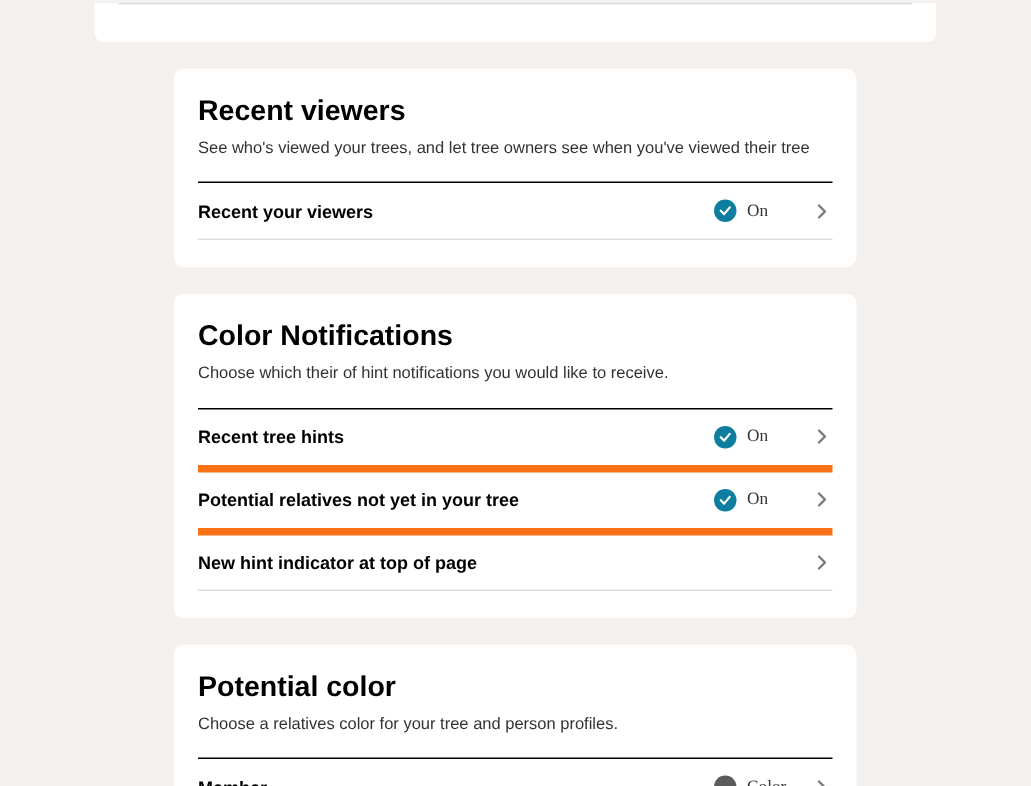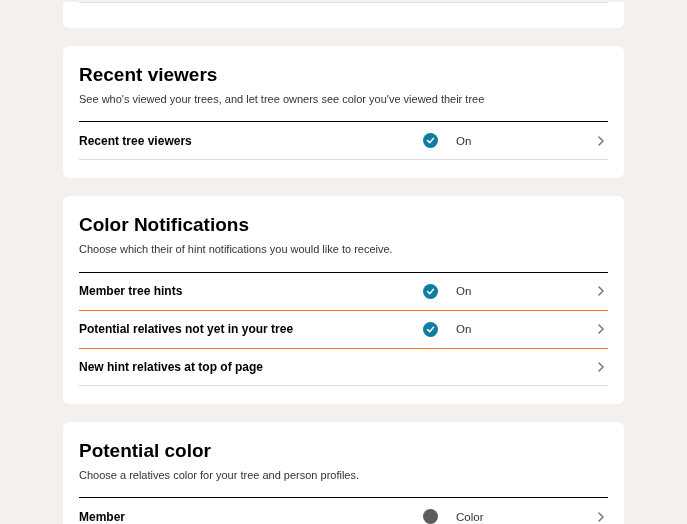--- a/index.html
+++ b/index.html
@@ -11,21 +11,21 @@
       background: #f3f0ed;
       font-family: -apple-system, BlinkMacSystemFont, "Segoe UI", Arial, sans-serif;
       width: 687px;
       height: 524px;
       overflow: hidden;
     }
     .card {
       background: #fff;
       border-radius: 6px;
       margin: 0 auto 18px auto;
-      width: 561px;
+      width: 455px;
       padding: 18px 16px 10px 16px;
     }
     .card-stub {
       background: #fff;
       border-radius: 0 0 6px 6px;
       margin: 0 auto 18px auto;
       width: 561px;
       height: 26px;
       padding: 0 16px;
     }
@@ -42,38 +42,39 @@
     .section-desc {
       font-size: 11px;
       color: #333;
       margin-bottom: 14px;
       line-height: 1.4;
     }
     .row {
       display: flex;
       align-items: center;
       padding: 11px 0;
-      border-top: 1px solid #f97316;
+      border-top: 5px solid #f97316;
       cursor: pointer;
     }
     .row:last-child {
       border-bottom: 1px solid #ddd;
       margin-bottom: 8px;
     }
     .row-label {
       font-size: 12px;
       font-weight: 700;
       color: #000;
       flex: 0 0 344px;
     }
     .row-value {
       display: flex;
       align-items: center;
-      gap: 18px;
+      gap: 7px;
       flex: 1;
+      font-family: Liberation Serif, serif;
     }
     .row-value-text {
       font-size: 11.5px;
       color: #333;
     }
     .chevron {
       margin-left: auto;
       width: 14px;
       display: flex;
       align-items: center;
@@ -105,24 +106,24 @@
   </style>
 </head>
 <body>
 
 <div class="card-stub">
   <div class="stub-line"></div>
 </div>
 
 <div class="card">
   <h2 class="section-title">Recent viewers</h2>
-  <p class="section-desc">See who's viewed your trees, and let tree owners see color you've viewed their tree</p>
+  <p class="section-desc">See who's viewed your trees, and let tree owners see when you've viewed their tree</p>
   <div class="rows-wrap">
     <div class="row">
-      <span class="row-label">Recent tree viewers</span>
+      <span class="row-label">Recent your viewers</span>
       <span class="row-value">
         <span class="check-icon">
           <svg width="9" height="9" viewBox="0 0 12 12">
               <path d="M2 6 L5 9 L10 3" stroke="#fff" stroke-width="2" fill="none" stroke-linecap="round" stroke-linejoin="round"></path>
             </svg>
         </span>
         <span class="row-value-text">On</span>
       </span>
       <span class="chevron">
         <svg width="6" height="10" viewBox="0 0 6 10">
@@ -131,21 +132,21 @@
       </span>
     </div>
   </div>
 </div>
 
 <div class="card">
   <h2 class="section-title">Color Notifications</h2>
   <p class="section-desc">Choose which their of hint notifications you would like to receive.</p>
   <div class="rows-wrap">
     <div class="row">
-      <span class="row-label">Member tree hints</span>
+      <span class="row-label">Recent tree hints</span>
       <span class="row-value">
         <span class="check-icon">
           <svg width="9" height="9" viewBox="0 0 12 12">
               <path d="M2 6 L5 9 L10 3" stroke="#fff" stroke-width="2" fill="none" stroke-linecap="round" stroke-linejoin="round"></path>
             </svg>
         </span>
         <span class="row-value-text">On</span>
       </span>
       <span class="chevron">
         <svg width="6" height="10" viewBox="0 0 6 10">
@@ -163,21 +164,21 @@
         </span>
         <span class="row-value-text">On</span>
       </span>
       <span class="chevron">
         <svg width="6" height="10" viewBox="0 0 6 10">
             <path d="M1 1 L5 5 L1 9" stroke="#777" stroke-width="1.5" fill="none" stroke-linecap="round" stroke-linejoin="round"></path>
           </svg>
       </span>
     </div>
     <div class="row">
-      <span class="row-label">New hint relatives at top of page</span>
+      <span class="row-label">New hint indicator at top of page</span>
       <span class="row-value"></span>
       <span class="chevron">
         <svg width="6" height="10" viewBox="0 0 6 10">
             <path d="M1 1 L5 5 L1 9" stroke="#777" stroke-width="1.5" fill="none" stroke-linecap="round" stroke-linejoin="round"></path>
           </svg>
       </span>
     </div>
   </div>
 </div>
 

